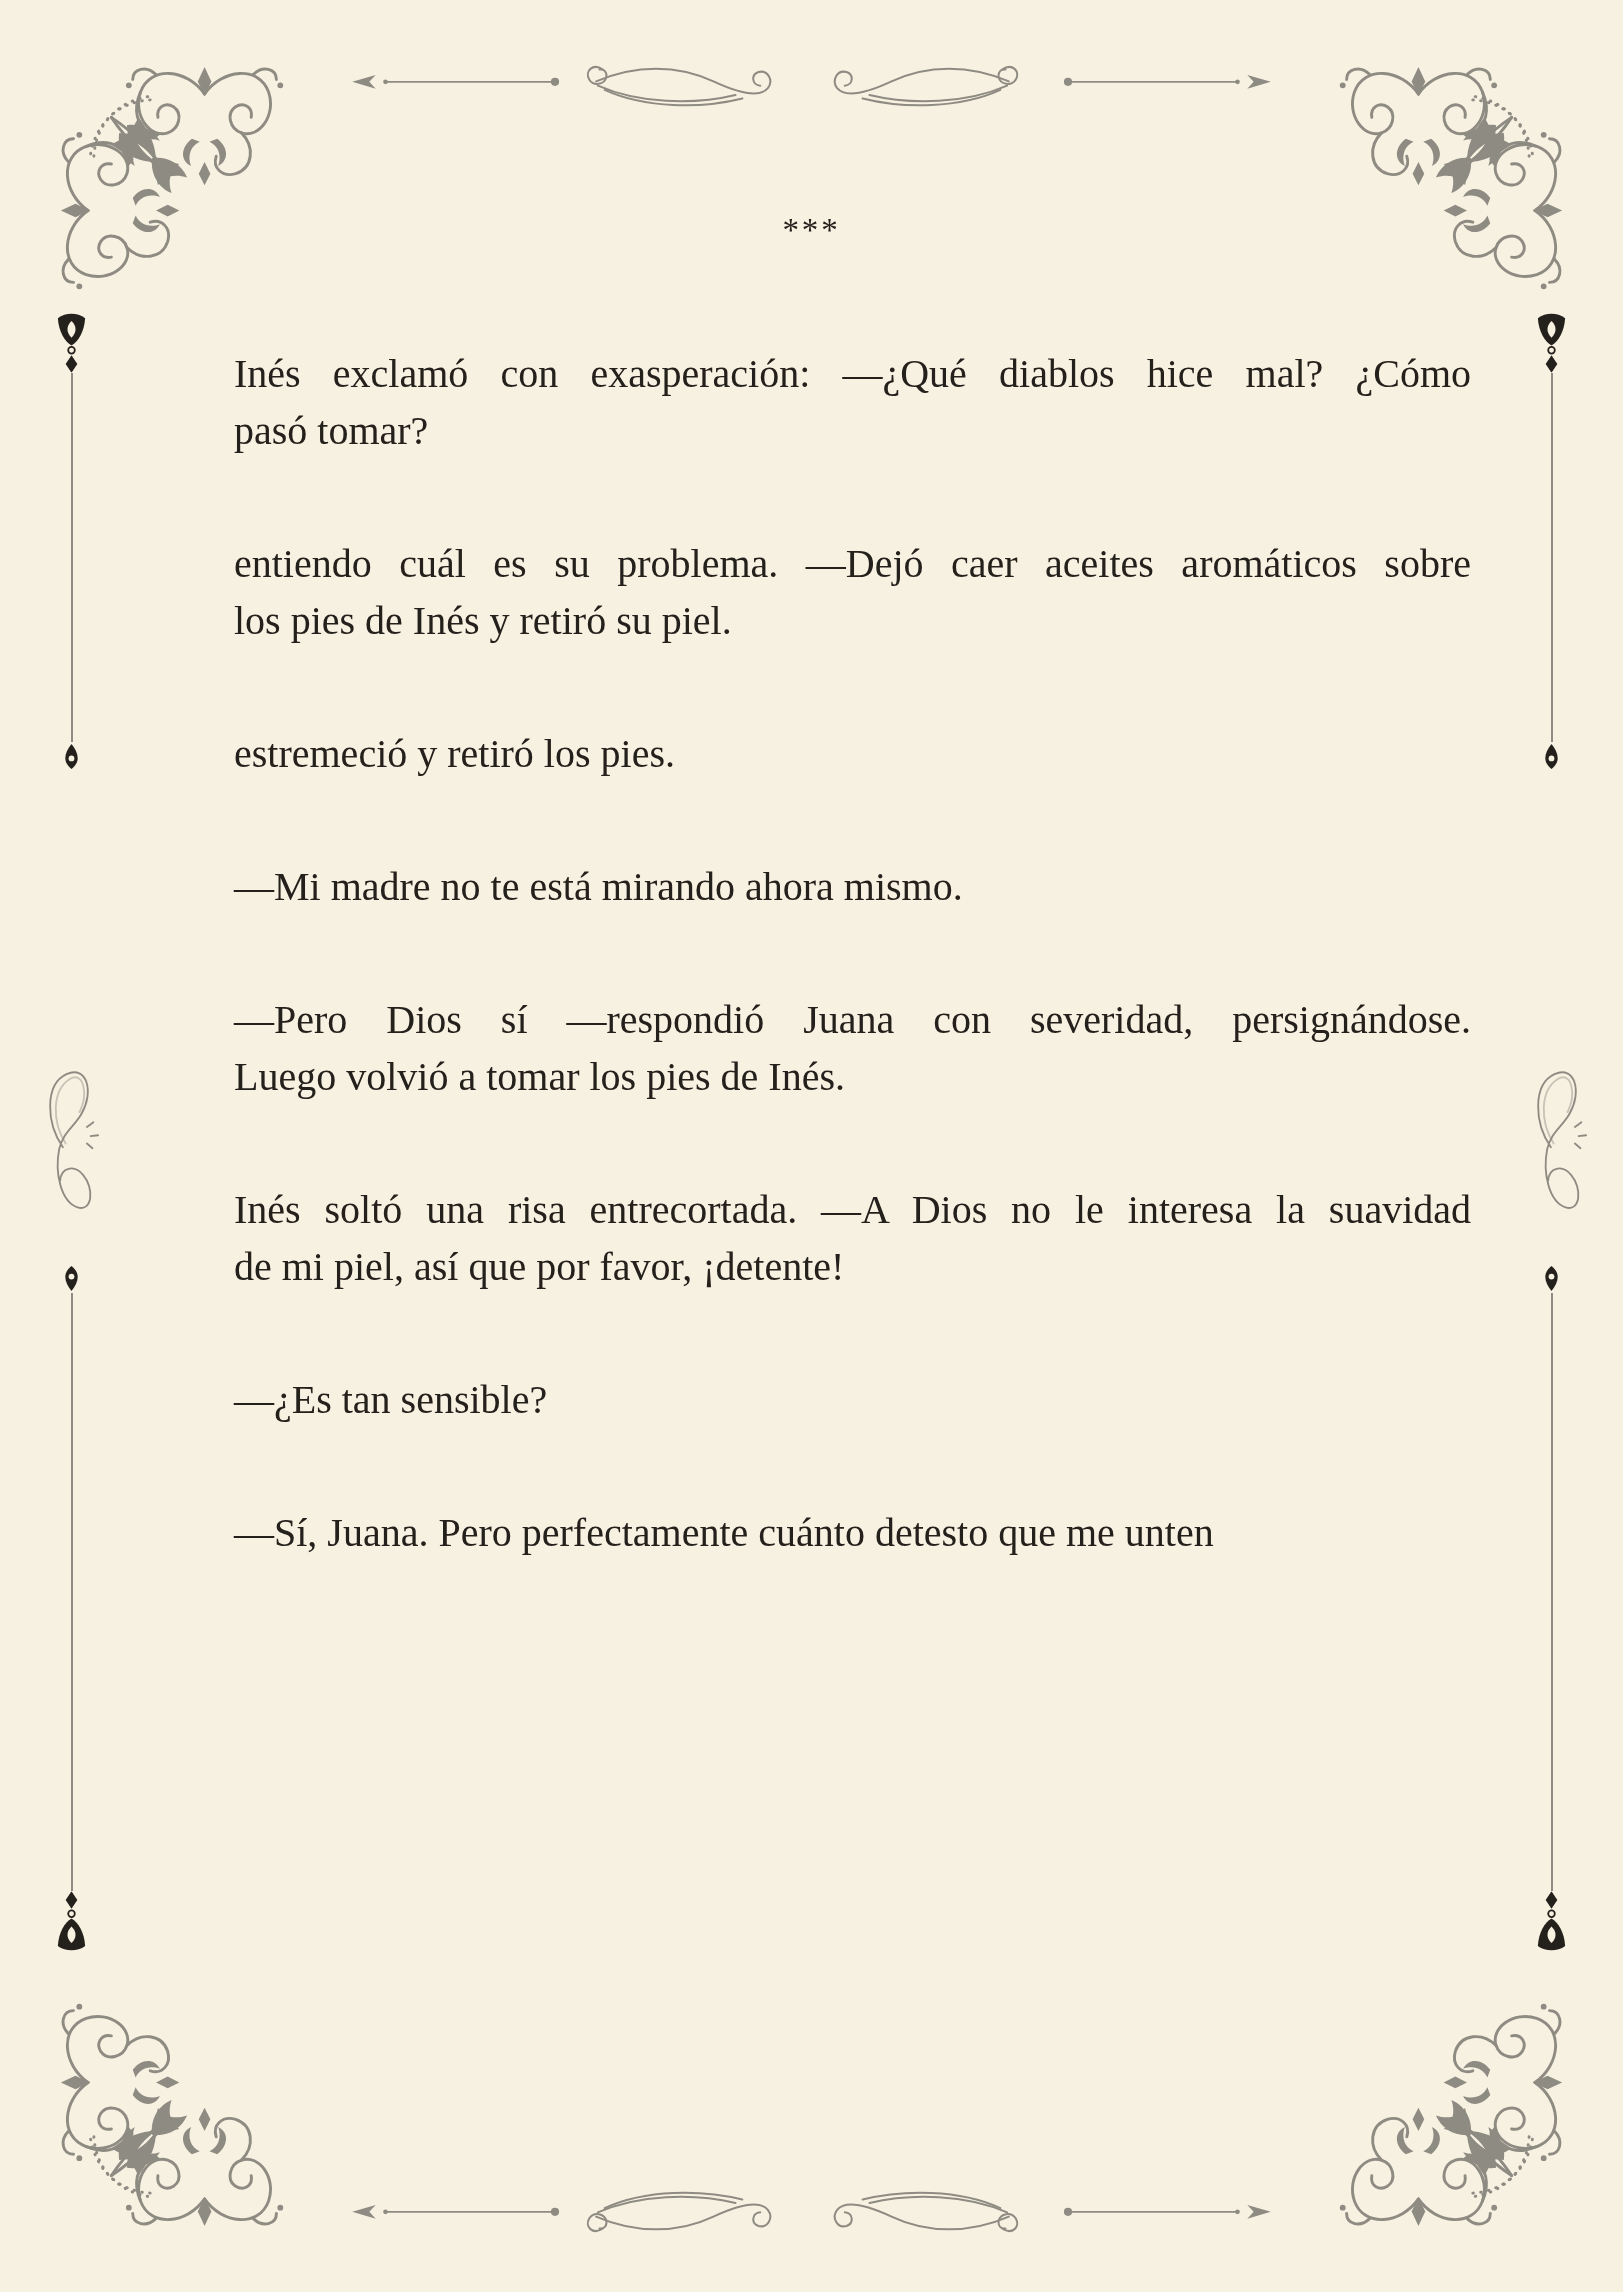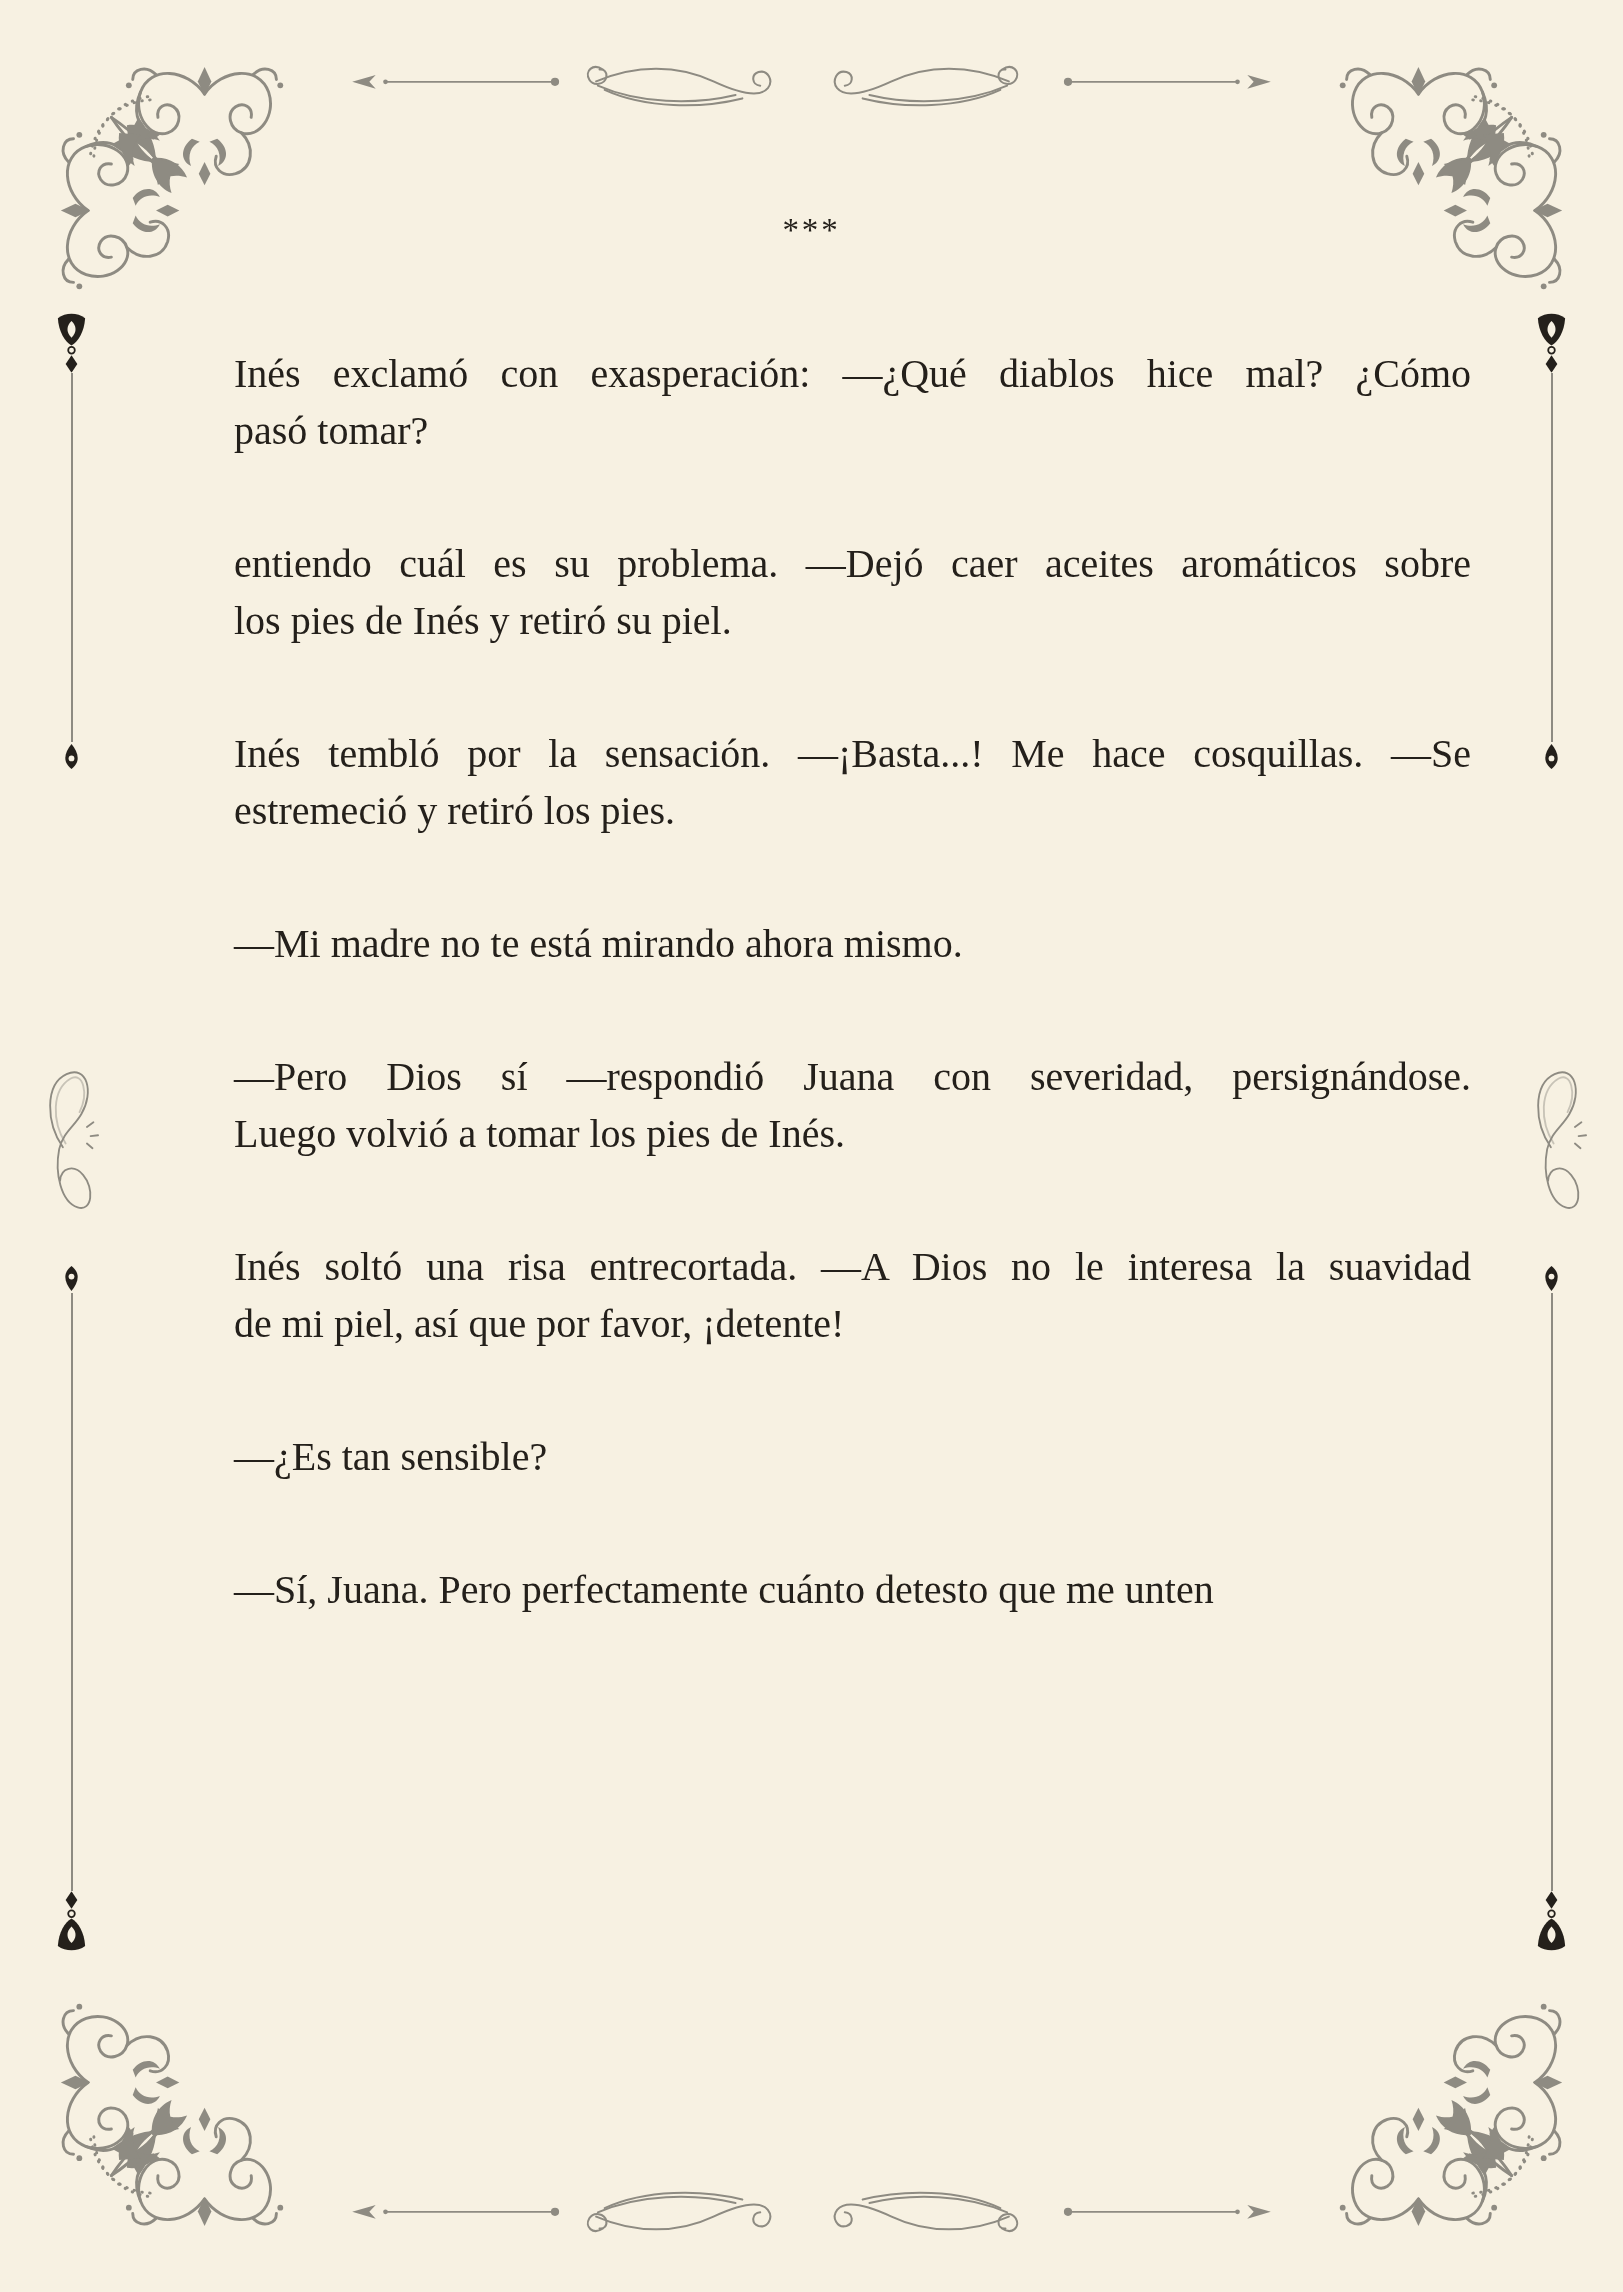--- a/index.html
+++ b/index.html
@@ -192,21 +192,20 @@
       <p class="para">
 
 
           <span class="line">entiendo cuál es su problema. —Dejó caer aceites aromáticos sobre</span>
 
           <span class="line">los pies de Inés y retiró su piel.</span>
         </p>
 
       <p class="para">
 
-          <span class="line">Inés tembló por la sensación. —¡Basta...! Me hace cosquillas. —Se</span>
 
           <span class="line">estremeció y retiró los pies.</span>
         </p>
 
 
       <p class="para">
 
           <span class="line">—Mi madre no te está mirando ahora mismo.</span>
         </p>
 

